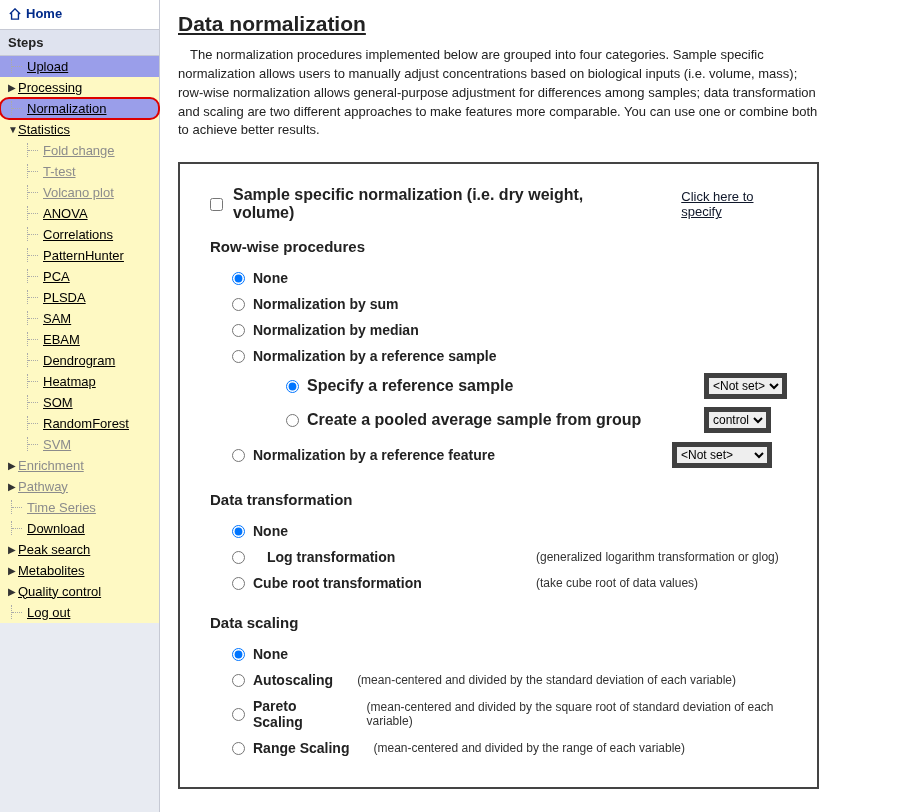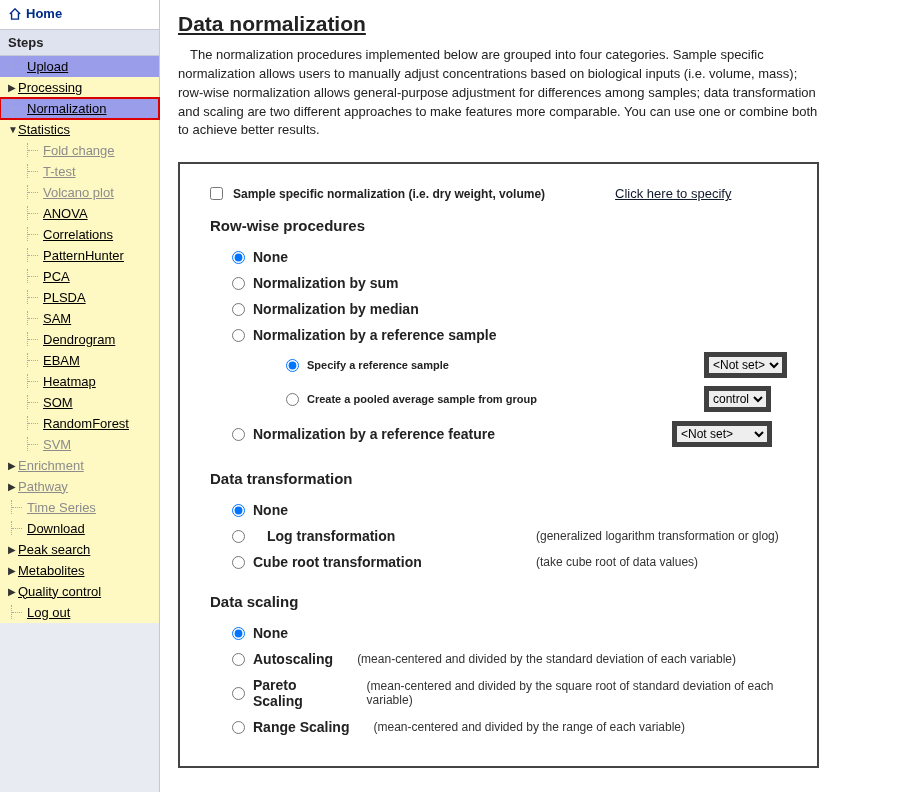--- a/index.html
+++ b/index.html
@@ -5,45 +5,45 @@
 * { box-sizing: border-box; margin: 0; padding: 0; }
 body { font-family: Arial, Helvetica, sans-serif; font-size: 13px; color: #222; background: #fff; }
 .container { display: flex; width: 742px; }
 .sidebar { width: 160px; background: #e8ebf2; border-right: 1px solid #c6c9d4; flex-shrink: 0; }
 .home-row { padding: 6px 8px; background: #fff; border-bottom: 1px solid #c6c9d4; }
 .home-link { color: #002a8a; font-weight: bold; font-size: 13px; text-decoration: none; display: inline-flex; align-items: center; gap: 4px; }
 .steps-header { background: #dfe3ef; padding: 5px 8px; font-weight: bold; font-size: 13px; border-bottom: 1px solid #c6c9d4; }
 .nav { padding: 0; background: #fef9c3; }
 .nav-item { display: flex; align-items: center; padding: 3px 4px 3px 8px; font-size: 13px; }
 .nav-item.highlighted { background: #9a9eea; }
-.nav-item.boxed { outline: 2px solid #d00; outline-offset: -1px; }
+.nav-item.boxed { outline: 2px solid #d00; outline-offset: -1px; border-radius: 9px; }
 .nav-item a { text-decoration: underline; color: #000; }
 .nav-item.gray a { color: #8c8c8c; }
 .arrow { width: 10px; display: inline-block; font-size: 10px; color: #333; }
 .conn { display: inline-block; width: 14px; border-left: 1px dotted #aaa; height: 14px; margin-left: 3px; margin-right: 2px; position: relative; }
 .conn::after { content: ""; position: absolute; left: 0; top: 7px; width: 10px; border-top: 1px dotted #aaa; }
 .sub .nav-item { padding-left: 24px; }
 
 .main { flex: 1; padding: 12px 18px 24px 18px; }
 .page-title { font-size: 21px; font-weight: bold; text-decoration: underline; margin-bottom: 10px; }
 .intro { font-size: 13px; line-height: 1.45; margin-bottom: 22px; text-indent: 12px; color: #222; }
 .panel { border: 2px solid #444; padding: 22px 30px 26px 30px; }
 
 .checkbox-row { display: flex; align-items: center; gap: 10px; margin-bottom: 16px; }
-.checkbox-row .lab { font-weight: bold; font-size: 12px; }
+.checkbox-row .lab { font-weight: bold; font-size: 16px; }
 .link-blue { color: #0f172a; text-decoration: underline; font-size: 13px; margin-left: 60px; }
 
 .section-title { font-weight: bold; font-size: 15px; margin: 8px 0 10px 0; }
 .radio-group { margin-left: 22px; margin-bottom: 18px; }
 .radio-row { display: flex; align-items: center; padding: 5px 0; gap: 8px; min-height: 22px; }
 .radio-row .lab { font-weight: bold; font-size: 14px; }
 .radio-row .hint { font-size: 12px; color: #333; font-weight: normal; margin-left: 16px; }
 .sub-radio-group { margin-left: 54px; }
 .sub-radio-row { display: flex; align-items: center; padding: 4px 0; gap: 8px; }
-.sub-radio-row .lab { font-weight: bold; font-size: 11px; }
+.sub-radio-row .lab { font-weight: bold; font-size: 16px; }
 .select-ctrl { font-size: 12px; }
 .row-flex { display: flex; align-items: center; }
 .row-flex .left-part { width: 410px; display: flex; align-items: center; gap: 8px; }
 .row-flex .right-part { }
 input[type=radio] { width: 13px; height: 13px; }
 input[type=checkbox] { width: 13px; height: 13px; }
 select { font-size: 12px; background: #eee; border: 5px solid #404040; }
 .home-icon { width: 14px; height: 12px; display: inline-block; }
 </style>
 </head>
@@ -111,25 +111,25 @@
         <div class="nav-item">
             <span class="conn"></span>
             <a>PLSDA</a>
           </div>
         <div class="nav-item">
             <span class="conn"></span>
             <a>SAM</a>
           </div>
         <div class="nav-item">
             <span class="conn"></span>
+            <a>EBAM</a>
+          </div>
+        <div class="nav-item">
+            <span class="conn"></span>
             <a>Dendrogram</a>
-          </div>
-        <div class="nav-item">
-            <span class="conn"></span>
-            <a>EBAM</a>
           </div>
         <div class="nav-item">
             <span class="conn"></span>
             <a>Heatmap</a>
           </div>
         <div class="nav-item">
             <span class="conn"></span>
             <a>SOM</a>
           </div>
         <div class="nav-item">

